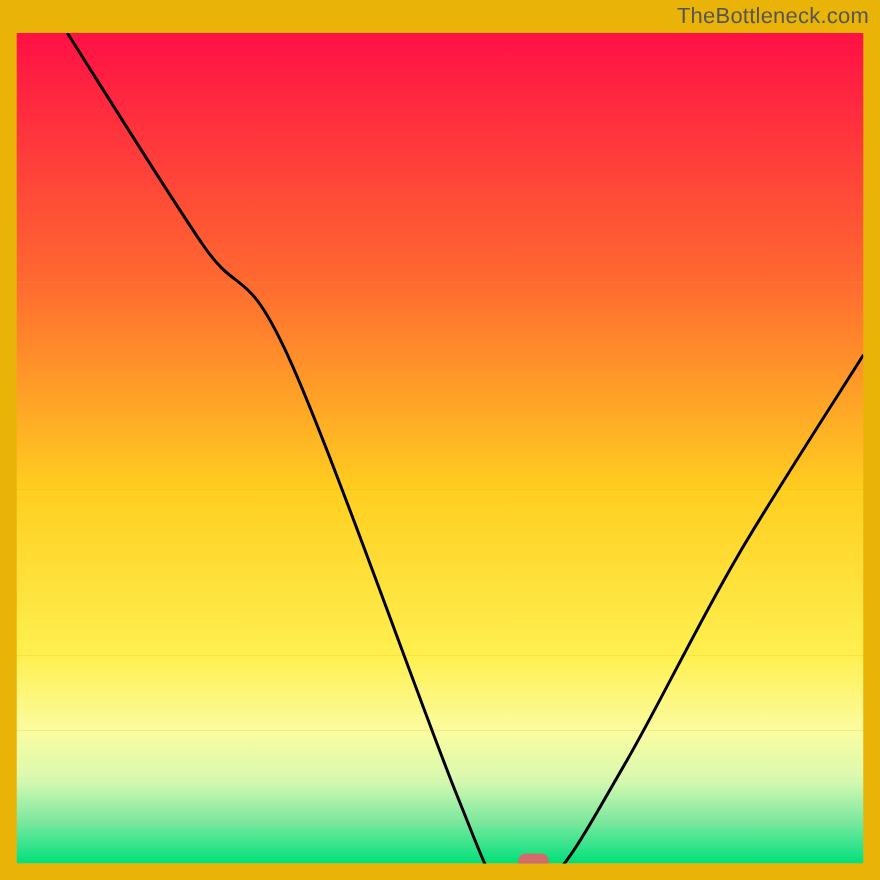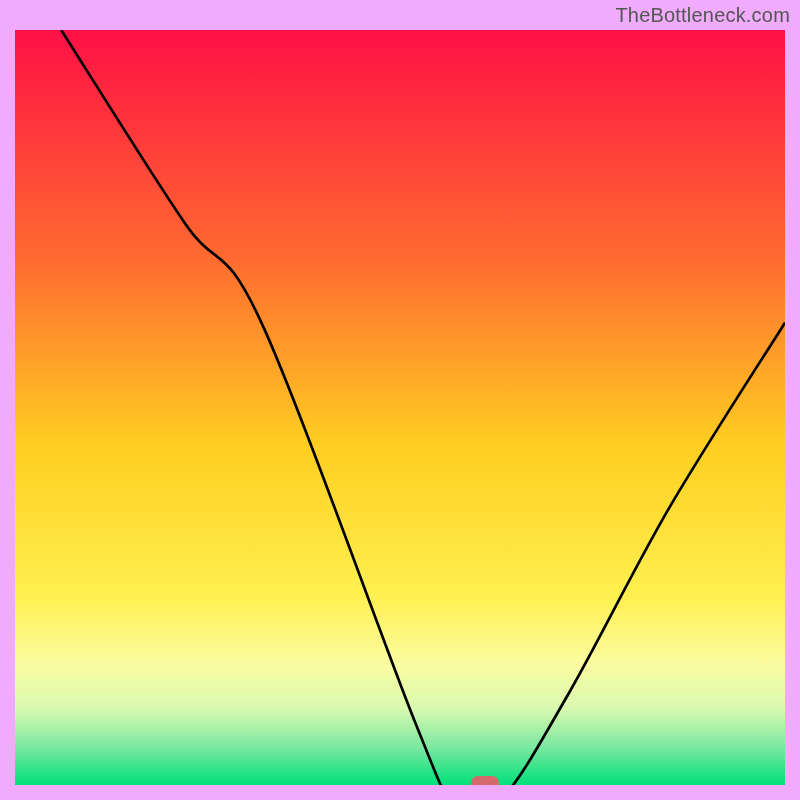--- a/index.html
+++ b/index.html
@@ -8,21 +8,21 @@
     width: 800px;
     height: 800px;
     background: #000;
     font-family: Arial, Helvetica, sans-serif;
     overflow: hidden;
   }
   .frame {
     position: relative;
     width: 800px;
     height: 800px;
-    background: #f0abfc;
+    background: #eab308;
     text-align: center;
   }
   .watermark {
     position: absolute;
     top: 4px;
     right: 10px;
     color: #555;
     font-size: 20px;
     font-weight: 500;
     letter-spacing: 0.2px;

